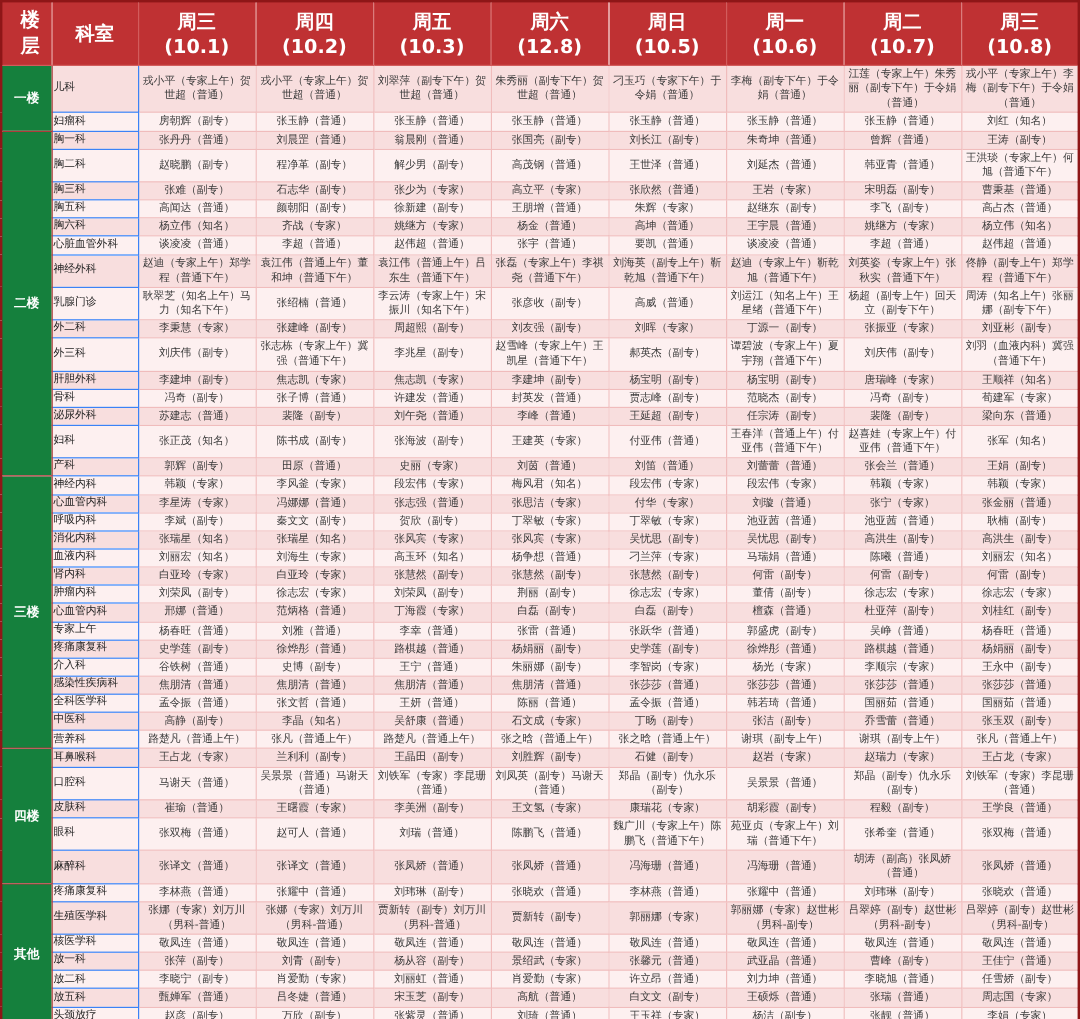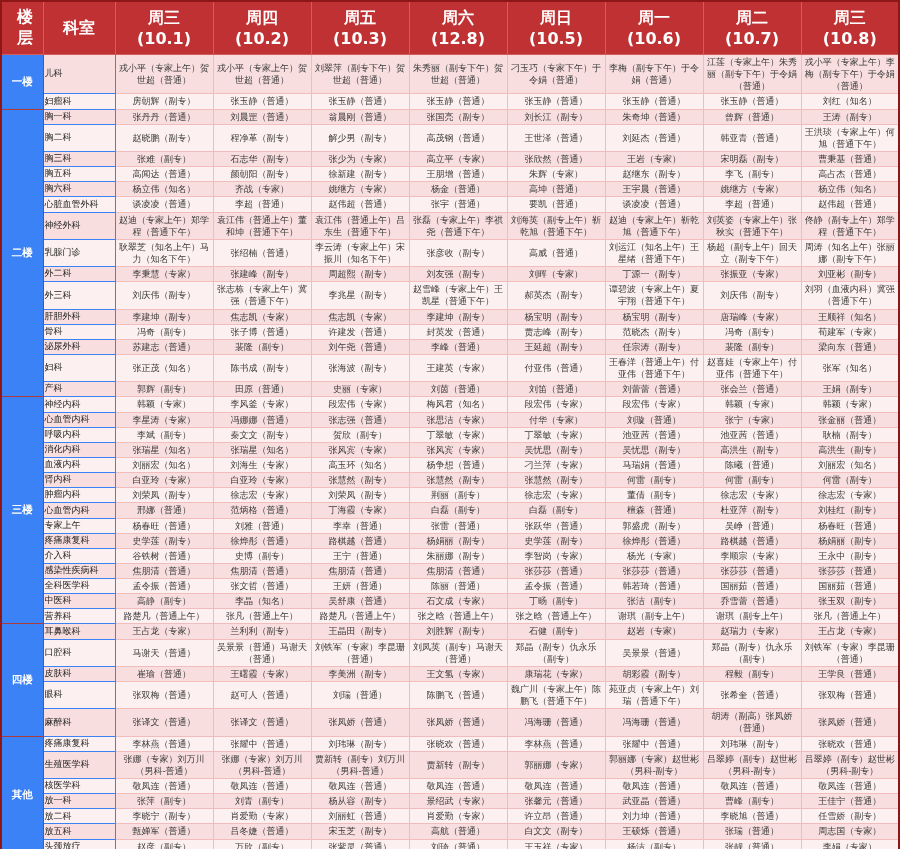--- a/index.html
+++ b/index.html
@@ -3,21 +3,21 @@
 <meta charset="utf-8">
 <style>
   html,body{margin:0;padding:0;background:#ffffff;}
   .wrap{width:900px;min-height:849px;box-sizing:border-box;}
   table{width:900px;border-collapse:collapse;table-layout:fixed;
         font-family:"DejaVu Sans","Liberation Sans",sans-serif;
         border:2px solid #8e1617;}
   th,td{box-sizing:border-box;overflow:hidden;}
   th.hdr{background:#bf3133;color:#ffffff;font-size:16px;font-weight:bold;
          padding:5px 15px;border:1px solid #d25c5c;text-align:center;}
-  td.floor{background:#3b82f6;color:#ffffff;font-weight:bold;font-size:10.5px;
+  td.floor{background:#15803d;color:#ffffff;font-weight:bold;font-size:10.5px;
            text-align:center;border:1px solid #ae3b3b;padding:1px;}
   td.dept{font-size:9px;color:#222222;text-align:left;padding:1px 1px;
           border:1px solid #3b82f6;line-height:1.3;word-break:break-all;}
   td.cell{font-size:9px;color:#3a3a3a;text-align:center;padding:1px 2px;
           border:1px solid #f0bcbc;line-height:1.35;word-break:break-all;}
   tr.even td.dept, tr.even td.cell{background:#f8dede;}
   tr.odd  td.dept, tr.odd  td.cell{background:#fdf0f0;}
 </style>
 </head>
 <body>

